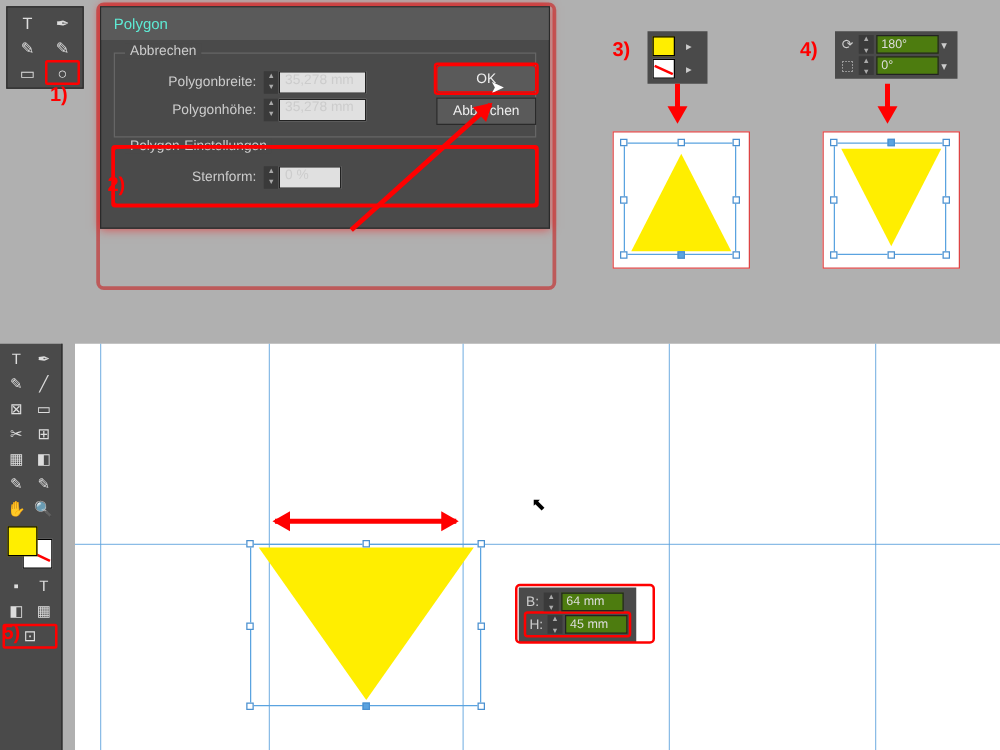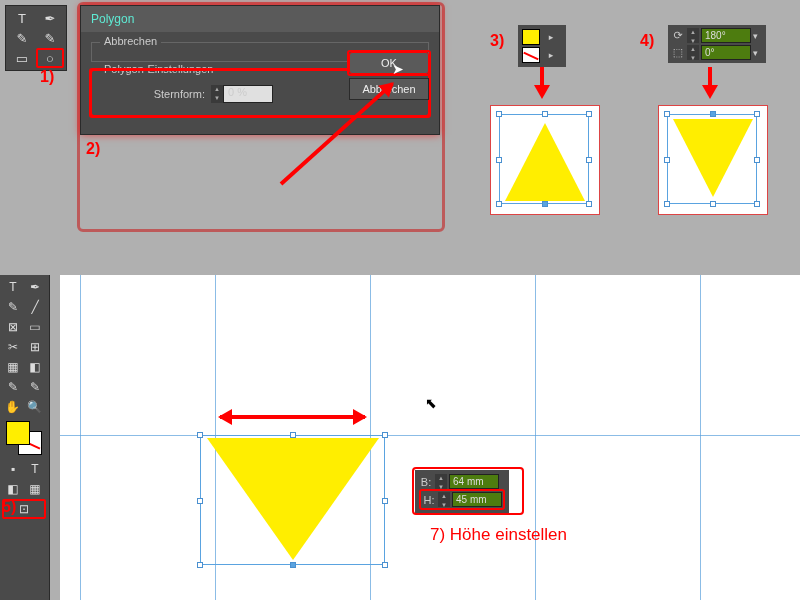--- a/index.html
+++ b/index.html
@@ -195,20 +195,40 @@
   </div>
 </div>
 <div class="step-label" style="top:68px; left:40px;">1)</div>
 
 <div class="dialog-shadow"></div>
 <div class="dialog">
   <div class="dialog-title">Polygon</div>
   <div class="dialog-body">
     <div class="fieldset">
       <div class="legend">Abbrechen</div>
+      <div class="field-row">
+        <div class="field-label">Polygonbreite:</div>
+        <div class="spinner">
+          <div class="spin-btns">
+              <div>▲</div>
+              <div>▼</div>
+            </div>
+          <div class="spin-input">35,278 mm</div>
+        </div>
+      </div>
+      <div class="field-row">
+        <div class="field-label">Polygonhöhe:</div>
+        <div class="spinner">
+          <div class="spin-btns">
+              <div>▲</div>
+              <div>▼</div>
+            </div>
+          <div class="spin-input">35,278 mm</div>
+        </div>
+      </div>
     </div>
     <div class="fieldset red-box" style="border-width:1px;">
       <div class="legend">Polygon-Einstellungen</div>
       <div class="field-row">
         <div class="field-label">Sternform:</div>
         <div class="spinner">
           <div class="spin-btns">
               <div>▲</div>
               <div>▼</div>
             </div>
@@ -378,15 +398,14 @@
       <div class="rot-row red-box" style="border:2px solid red; border-radius:3px; padding:1px;">
         <div class="rot-icon">H:</div>
         <div class="spin-btns" style="height:15px;">
             <div>▲</div>
             <div>▼</div>
           </div>
         <input class="rot-input" value="45 mm" style="">
       </div>
     </div>
     <div style="position:absolute; top:192px; left:352px; width:112px; height:48px; border:2px solid red; border-radius:4px;"></div>
-    <div class="annot" style="top:250px; left:370px;">7) Höhe einstellen</div>
   </div>
 </div>
 
 </body></html>

